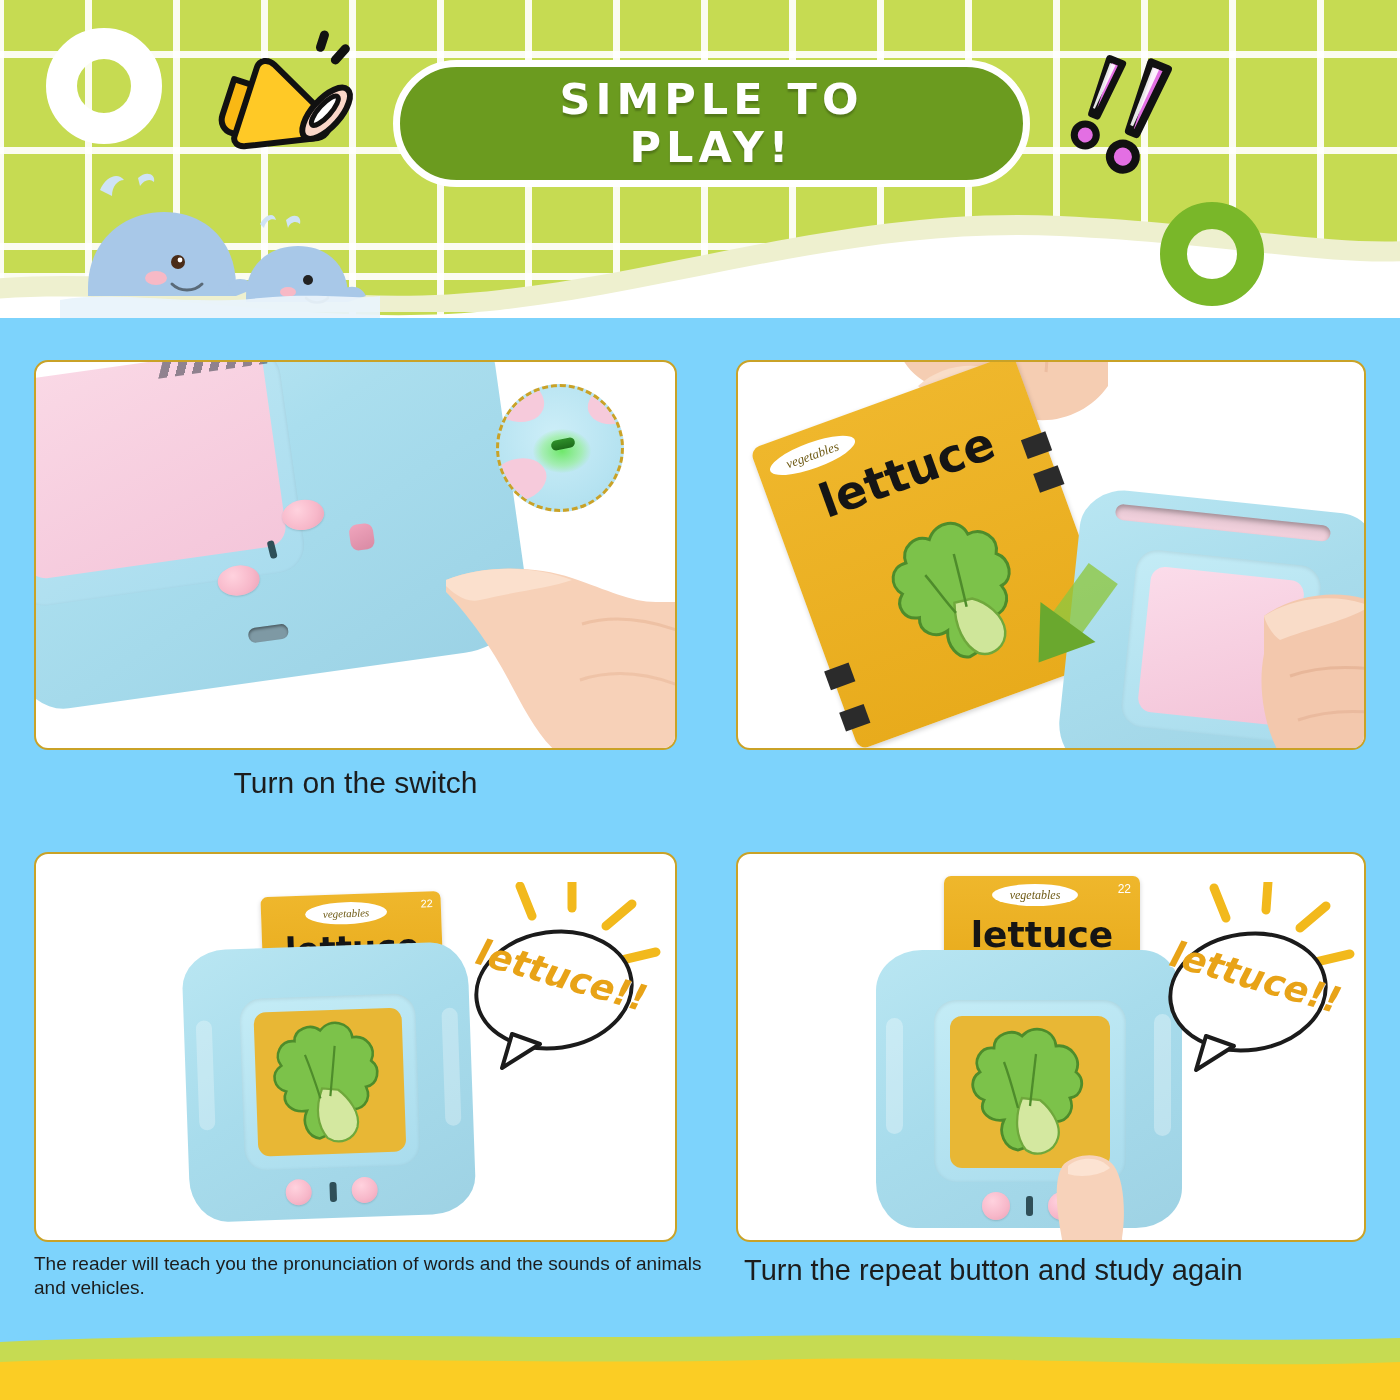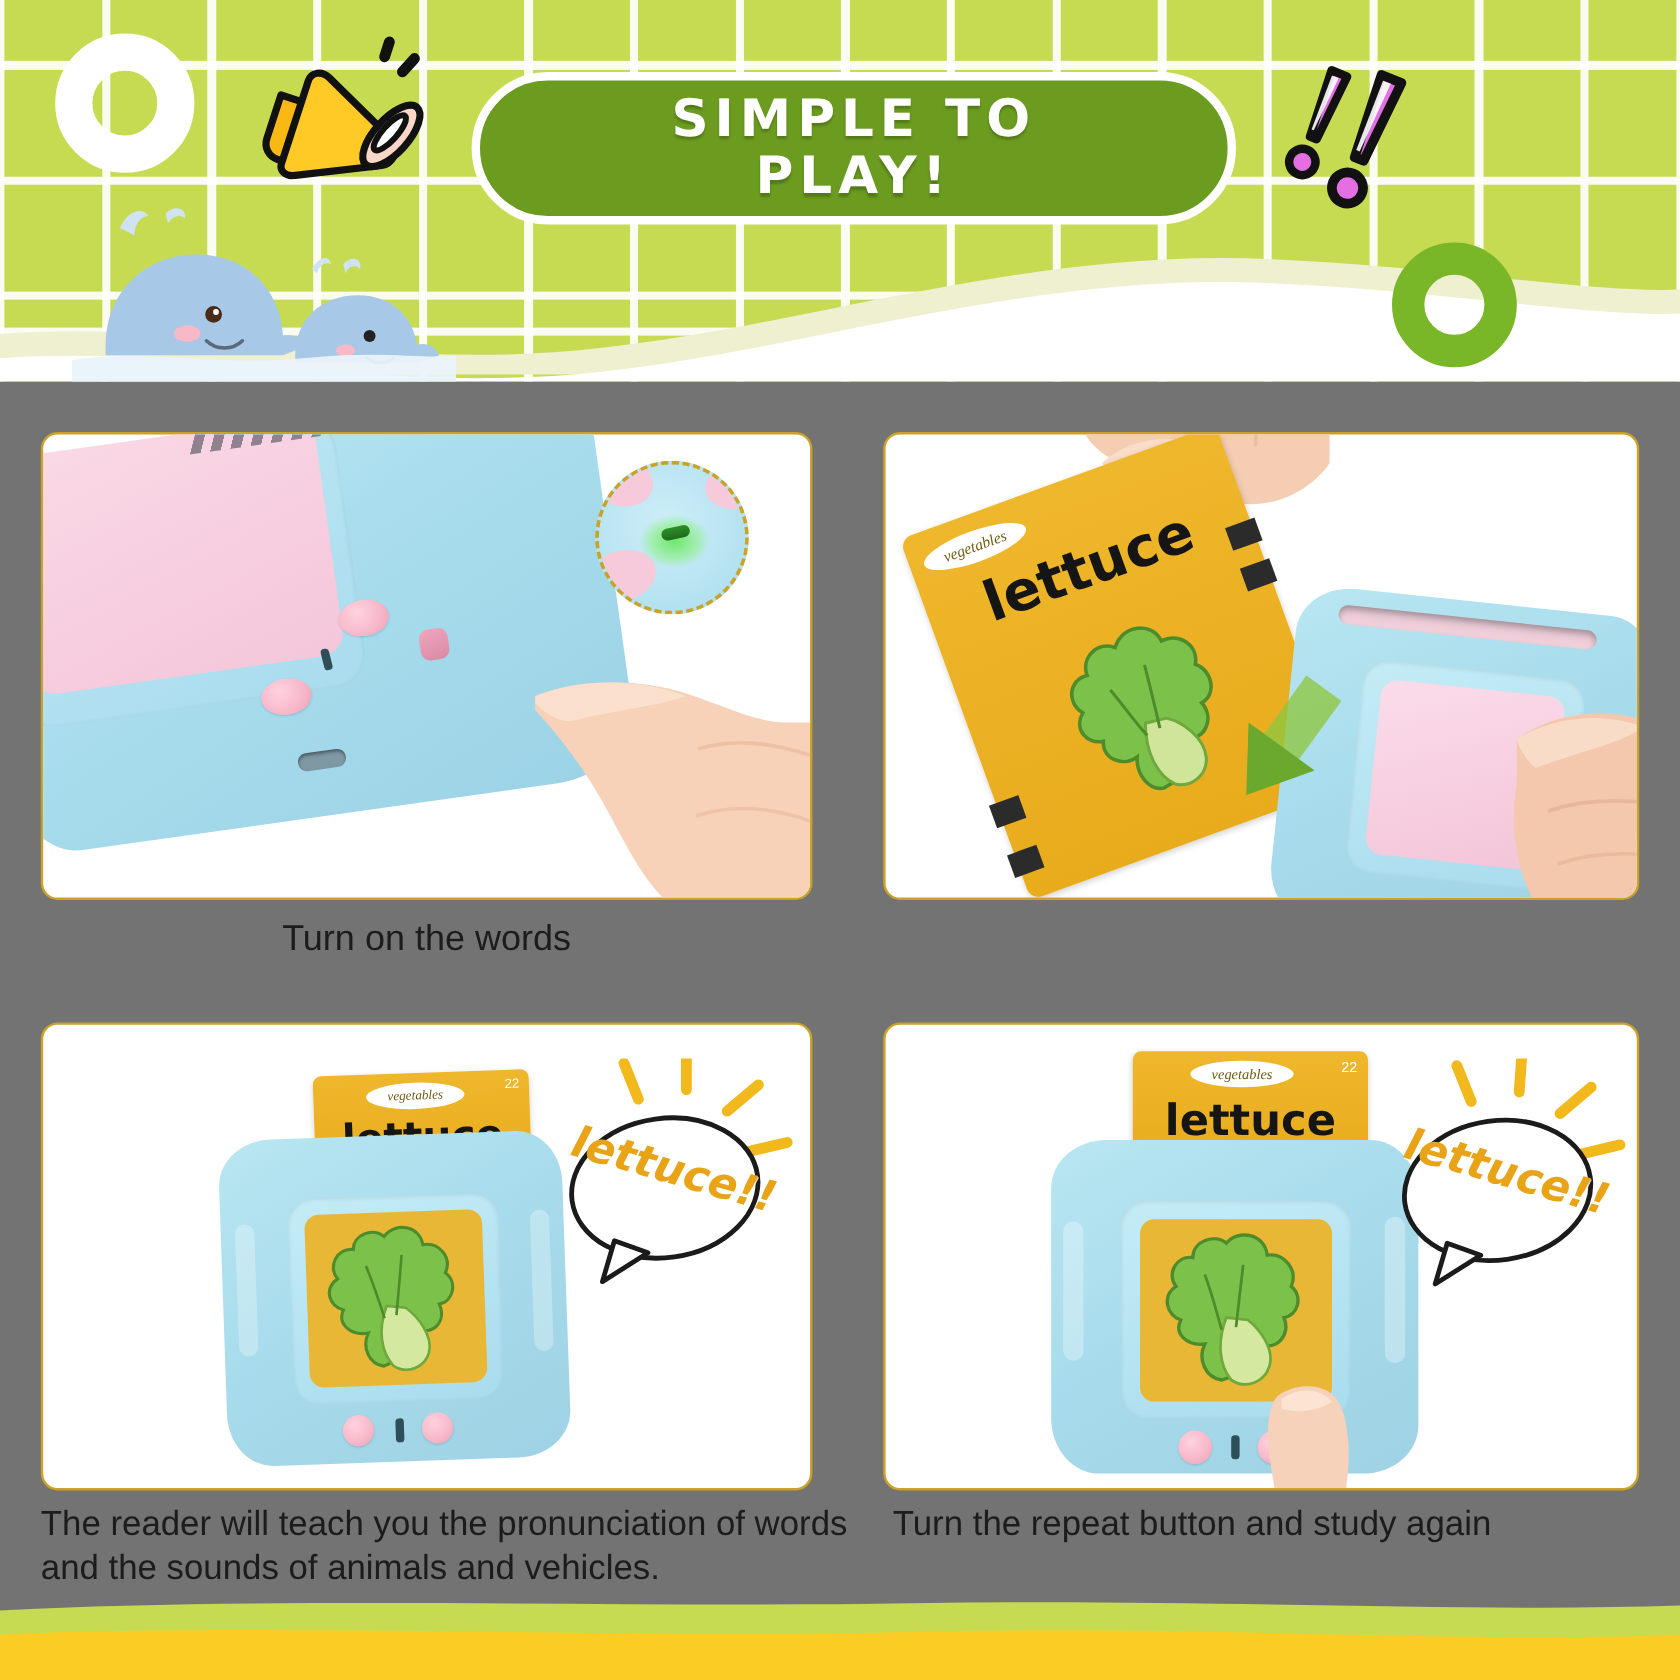--- a/index.html
+++ b/index.html
@@ -2,21 +2,21 @@
 <html><head>
 <meta charset="utf-8">
 <style>
   * { box-sizing: border-box; margin: 0; padding: 0; }
   html, body {
     width: 1400px; height: 1400px;
     background: #ffffff;
     font-family: "Liberation Sans", sans-serif;
     overflow: hidden;
   }
-  #page { position: relative; width: 1400px; height: 1400px; background: #737373; }
+  #page { position: relative; width: 1400px; height: 1400px; background: #7dd3fc; }
 
   
   .header {
     position: absolute; left: 0; top: 0;
     width: 1400px; height: 318px;
     overflow: hidden;
   }
   .grid-bg {
     position: absolute; left: 0; top: 0; width: 1400px; height: 318px;
     background-color: #c6db52;
@@ -289,21 +289,21 @@
           <div style="position:absolute; left:88px; top:-6px; width:62px; height:42px; border-radius:50%;
                background:#f6cadb; transform:rotate(-18deg);"></div>
           <div style="position:absolute; left:-10px; top:72px; width:58px; height:42px; border-radius:50%;
                background:#f6cadb; transform:rotate(-16deg);"></div>
           <div style="position:absolute; left:34px; top:42px; width:58px; height:44px; border-radius:50%;
                background:radial-gradient(ellipse at center,#6fe86a 0%, rgba(140,240,130,.55) 48%, rgba(160,240,160,0) 72%);"></div>
           <div style="position:absolute; left:52px; top:52px; width:24px; height:10px; border-radius:5px;
                background:linear-gradient(180deg,#2f8f2a,#1d6b1a); transform:rotate(-12deg);"></div>
         </div>
       </div>
-      <div class="caption" style="left:0; top:404px; width:643px; text-align:center;">Turn on the words</div>
+      <div class="caption" style="left:0; top:404px; width:643px; text-align:center;">Turn on the switch</div>
     </div>
 
     <div class="panel-cell" style="left:736px; top:42px; width:630px; height:440px;">
       <div class="photo-frame" style="width:630px; height:390px;">
 
         <div style="position:absolute; left:120px; top:-72px; width:280px; height:180px;">
           <svg viewBox="0 0 280 180" style="width:100%;height:100%">
             <path d="M36,0 L250,0 L250,96 C232,122 198,136 166,128 C136,120 108,104 78,96 C56,90 40,70 36,44 Z" fill="#f5cdb2"></path>
             <path d="M60,96 C84,74 120,70 148,84 C132,110 100,120 76,112 Z" fill="#f9ddc8"></path>
             <path d="M150,6 C176,22 192,52 188,82" stroke="#e3b194" stroke-width="3" fill="none" opacity=".55"></path>
@@ -401,21 +401,21 @@
               <line x1="126" y1="26" x2="126" y2="-2"></line>
               <line x1="160" y1="44" x2="186" y2="22"></line>
               <line x1="176" y1="78" x2="210" y2="70"></line>
             </g>
             <ellipse cx="108" cy="108" rx="78" ry="58" fill="#ffffff" stroke="#1b1b1b" stroke-width="4" transform="rotate(-8 108 108)"></ellipse>
             <path d="M66,152 L56,186 L94,162 Z" fill="#ffffff" stroke="#1b1b1b" stroke-width="4" stroke-linejoin="round"></path>
           </svg>
           <div class="bubble-text" style="left:28px; top:72px; width:170px; text-align:center; font-size:36px; transform:rotate(16deg);">lettuce!!</div>
         </div>
       </div>
-      <div class="caption" style="left:0; top:400px; width:680px; text-align:left; font-size:29px;">The reader will teach you the pronunciation of words and the sounds of animals and vehicles.</div>
+      <div class="caption" style="left:0; top:400px; width:680px; text-align:left; font-size:19px;">The reader will teach you the pronunciation of words and the sounds of animals and vehicles.</div>
     </div>
 
     <div class="panel-cell" style="left:736px; top:534px; width:630px; height:470px;">
       <div class="photo-frame" style="width:630px; height:390px;">
 
         <div class="card-yellow" style="left:206px; top:22px; width:196px; height:96px;">
           <div class="card-tag" style="left:48px; top:8px; width:86px; height:22px; font-size:12px;">vegetables</div>
           <div class="card-num" style="right:9px; top:6px; font-size:12px;">22</div>
           <div class="card-word" style="left:0; top:38px; font-size:36px;">lettuce</div>
         </div>

